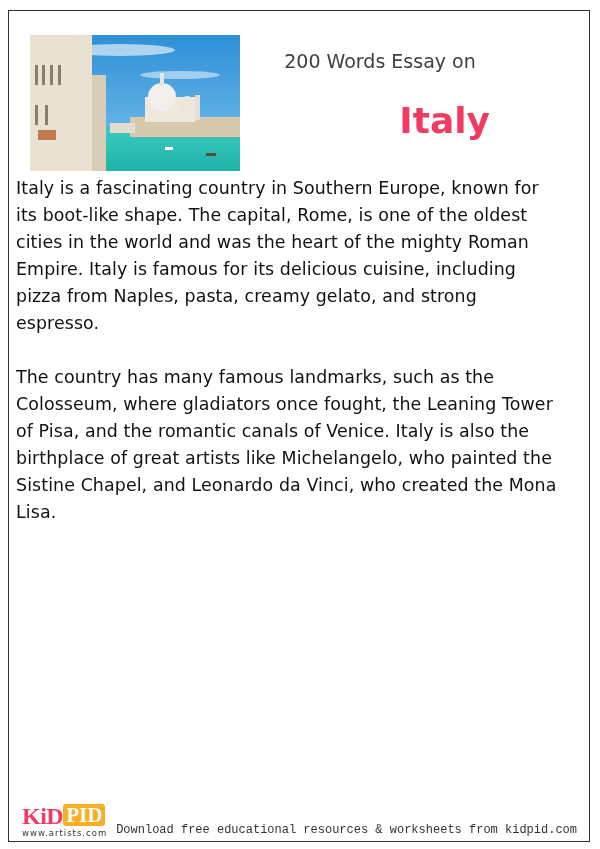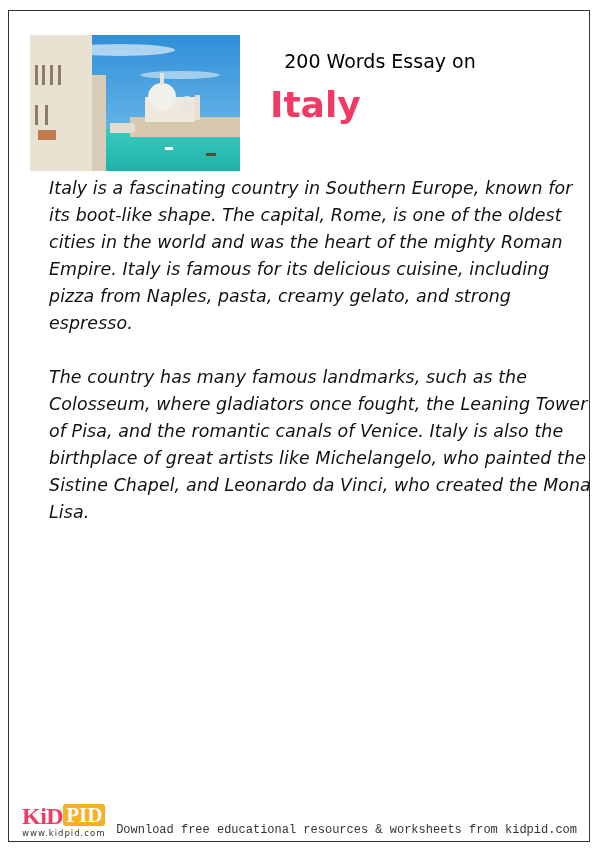--- a/index.html
+++ b/index.html
@@ -1,22 +1,22 @@
 <!DOCTYPE html>
 <html><head>
 <meta charset="utf-8">
 <style>
   html, body { margin: 0; padding: 0; background: #ffffff; }
   body { width: 600px; height: 849px; position: relative; overflow: hidden; font-family: "DejaVu Sans", sans-serif; }
   .frame { position: absolute; left: 8px; top: 10px; width: 582px; height: 832px; border: 1.5px solid #333; box-sizing: border-box; }
   .photo { position: absolute; left: 30px; top: 35px; width: 210px; height: 136px; overflow: hidden; }
   .photo svg { display:block; }
-  .subtitle { position: absolute; left: 270px; top: 50px; width: 220px; text-align: center; font-size: 19px; color: #000000; }
-  .title { position: absolute; left: 270px; top: 84px; width: 220px; text-align: left; font-size: 36px; font-weight: bold; color: #f23a64; }
-  .body { position: absolute; left: 49px; top: 175px; width: 545px; font-size: 17.4px; line-height: 27px; color: #111; letter-spacing: 0.1px; font-style: italic; }
+  .subtitle { position: absolute; left: 270px; top: 50px; width: 220px; text-align: center; font-size: 19px; color: #404040; }
+  .title { position: absolute; left: 270px; top: 100px; width: 220px; text-align: right; font-size: 36px; font-weight: bold; color: #f23a64; }
+  .body { position: absolute; left: 16px; top: 175px; width: 545px; font-size: 17.4px; line-height: 27px; color: #111; letter-spacing: 0.1px; }
   .body p { margin: 0 0 27px 0; }
   .logo { position: absolute; left: 22px; top: 803px; }
   .logo .kid { font-family: Liberation Serif, serif; font-weight: 900; font-size: 24px; color: #f23a64; letter-spacing: -0.5px; }
   .logo .pid { display:inline-block; font-family: "Liberation Serif", serif; font-weight: bold; font-size: 21px; color: #fff; background: #f7b023; padding: 0 3px; line-height: 22px; border-radius: 3px; vertical-align: 2px; }
   .logo .url { display:block; font-size: 8.5px; color: #333; letter-spacing: 1px; margin-top: -2px; }
   .footer-note { position: absolute; right: 23px; top: 823px; font-family: Liberation Mono, monospace; font-size: 12px; color: #333; }
 </style>
 </head>
 <body>
 
@@ -62,16 +62,16 @@
 <div class="subtitle">200 Words Essay on</div>
 <div class="title">Italy</div>
 
 <div class="body">
   <p>Italy is a fascinating country in Southern Europe, known for its boot-like shape. The capital, Rome, is one of the oldest cities in the world and was the heart of the mighty Roman Empire. Italy is famous for its delicious cuisine, including pizza from Naples, pasta, creamy gelato, and strong espresso.</p>
   <p>The country has many famous landmarks, such as the Colosseum, where gladiators once fought, the Leaning Tower of Pisa, and the romantic canals of Venice. Italy is also the birthplace of great artists like Michelangelo, who painted the Sistine Chapel, and Leonardo da Vinci, who created the Mona Lisa.</p>
 </div>
 
 <div class="logo">
   <span class="kid">KiD</span><span class="pid">PID</span>
-  <span class="url">www.kidpid.com</span>
+  <span class="url">www.artists.com</span>
 </div>
 
 <div class="footer-note">Download free educational resources &amp; worksheets from kidpid.com</div>
 
 </body></html>

